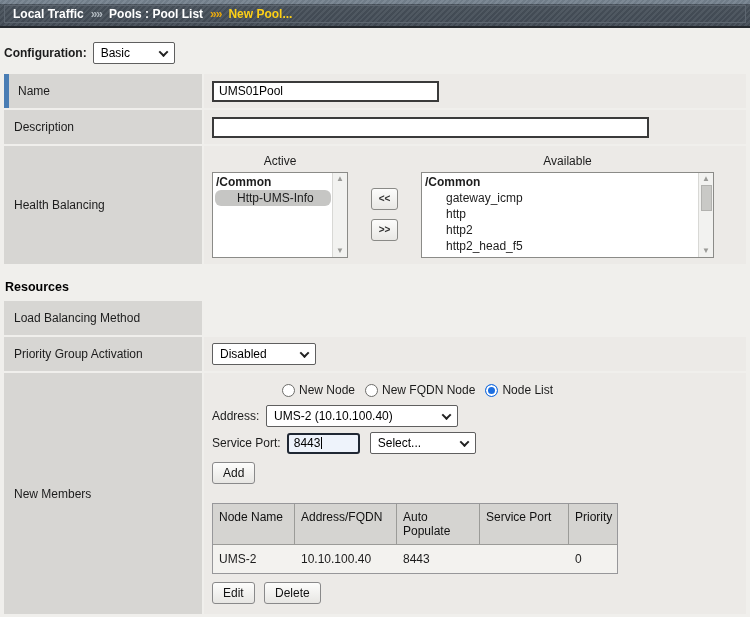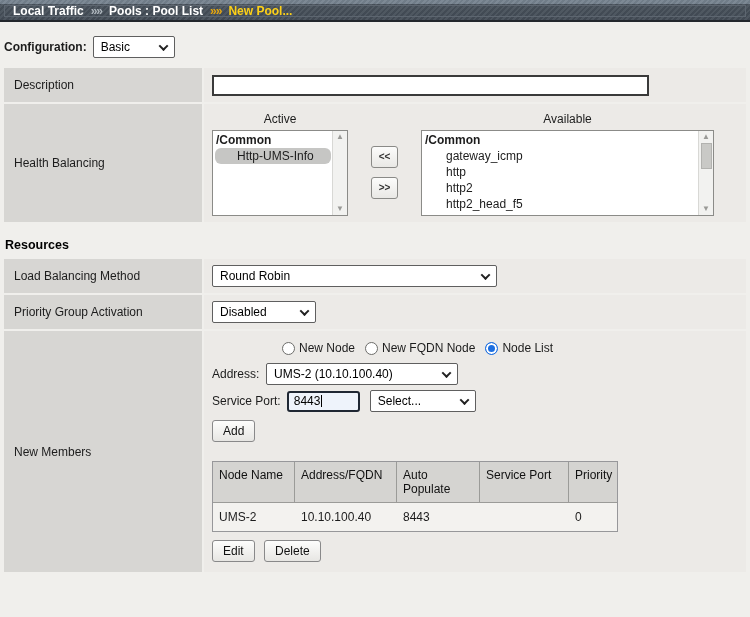--- a/index.html
+++ b/index.html
@@ -8,21 +8,21 @@
     background:#f0efec;
     font-family:"Liberation Sans", sans-serif;
     font-size:12px;
     color:#1c1c1c;
     overflow:hidden;
   }
 
   
   .crumb-bar {
     position:relative;
-    height:22px;
+    height:28px;
     background:
       repeating-linear-gradient(135deg, rgba(255,255,255,0.05) 0 2px, rgba(0,0,0,0.05) 2px 4px),
       linear-gradient(#76838f 0 4px, #49525c 4px, #434c56 100%);
     border-bottom:2px solid #23272c;
   }
   .crumb-inner {
     position:absolute; left:4px; right:4px; top:5px; bottom:3px;
     border:1px solid #5d6670;
     display:flex; align-items:center;
     padding:0 8px;
@@ -158,20 +158,29 @@
 <div class="config-row">
   <span class="config-label">Configuration:</span>
   <div class="fsel" style="width:82px;">
     <span>Basic</span>
     <span class="chev"></span>
   </div>
 </div>
 
 <div class="ftable">
 
+  <div class="frow req">
+    <span class="req-bar"></span>
+    <div class="fcell-label">
+      <span>Name</span>
+    </div>
+    <div class="fcell-value">
+      <input class="txt" style="width: 227px;" value="UMS01Pool">
+    </div>
+  </div>
 
   <div class="frow">
     <div class="fcell-label">
       <span>Description</span>
     </div>
     <div class="fcell-value">
       <input class="txt" style="width: 437px;" value="">
     </div>
   </div>
 
@@ -225,26 +234,20 @@
 </div>
 
 <div class="section-title">Resources</div>
 
 <div class="ftable">
 
   <div class="frow">
     <div class="fcell-label">
       <span>Load Balancing Method</span>
     </div>
-    <div class="fcell-value">
-      <div class="fsel" style="width:285px;">
-        <span>Round Robin</span>
-        <span class="chev"></span>
-      </div>
-    </div>
   </div>
 
   <div class="frow">
     <div class="fcell-label">
       <span>Priority Group Activation</span>
     </div>
     <div class="fcell-value">
       <div class="fsel" style="width:104px;">
         <span>Disabled</span>
         <span class="chev"></span>

